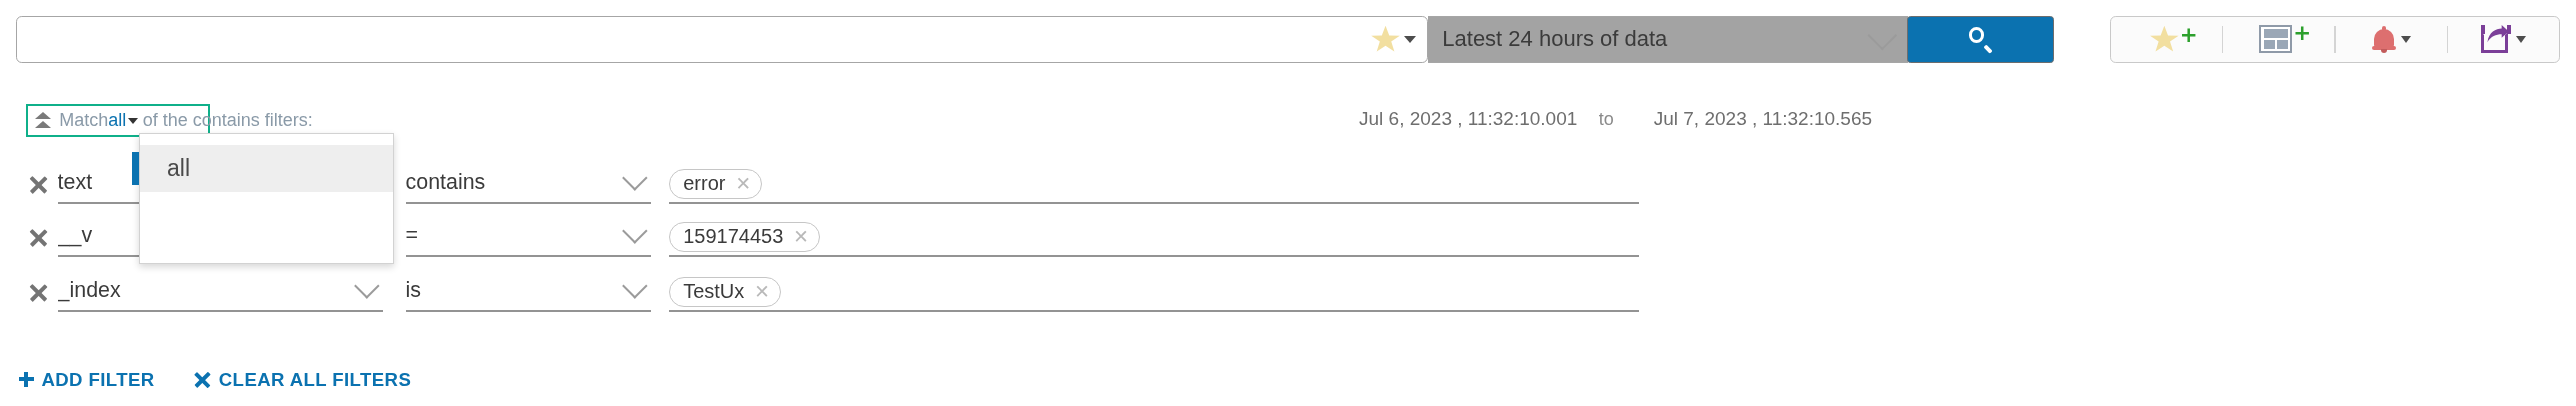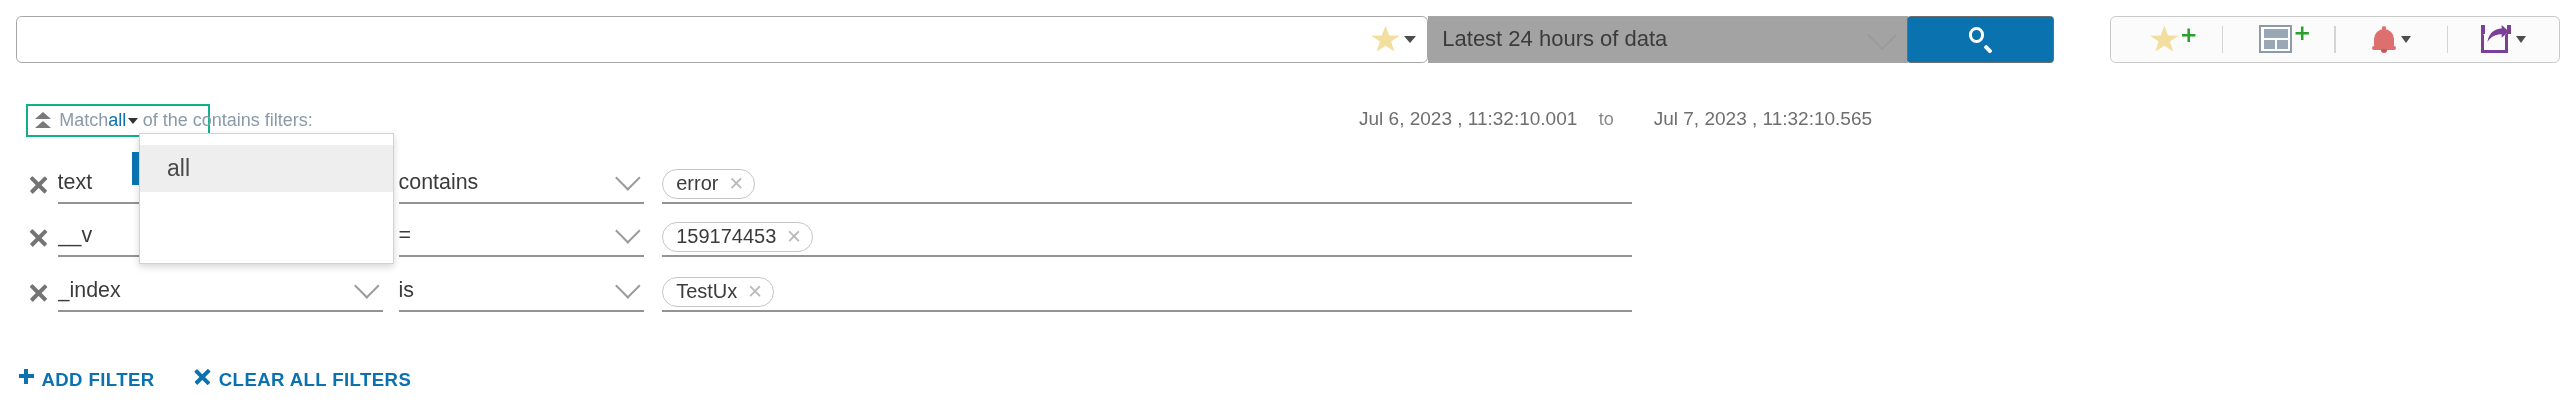--- a/index.html
+++ b/index.html
@@ -240,21 +240,21 @@
     padding-right:5.7px;
   }
   .sel .chev2{
     width:15.7px;height:15.7px;
     border-right:2.9px solid #9b9b9b;
     border-bottom:2.9px solid #9b9b9b;
     transform:rotate(45deg) translate(-3.6px,-3.6px);
     flex:0 0 15.7px;margin-right:7.1px;
   }
   .field-sel{width:325px;}
-  .op-sel{width:245px;margin-left:16px;}
+  .op-sel{width:245px;margin-left:23px;}
   .val-sel{
     width:970px;margin-left:18.6px;
     align-items:center;padding-top:1.4px;
   }
   .pill{
     display:inline-flex;align-items:center;
     height:28.5px;padding:0 10px 0 13px;
     border:1.4px solid #c6c6c6;border-radius:15.7px;
     background:#fff;
     font-size:20px;color:#3b3b3b;
@@ -264,21 +264,21 @@
   .pill .pill-x{
     margin-left:10px;color:#b9b9b9;font-size:18.6px;line-height:1;
   }
 
   
   #bottom-links{
     left:18.6px;top:364px;height:31px;
     display:flex;align-items:center;
   }
   .link-btn{
-    display:flex;align-items:flex-start;
+    display:flex;align-items:center;
     font-size:18.6px;color:#0b72b0;font-weight:bold;letter-spacing:0.4px;
     cursor:pointer;
   }
   #add-filter-link{margin-right:40px;}
   .plus-glyph{
     position:relative;width:15.7px;height:15.7px;margin-right:7.1px;
   }
   .plus-glyph::before,.plus-glyph::after{
     content:"";position:absolute;background:#0b72b0;
   }

